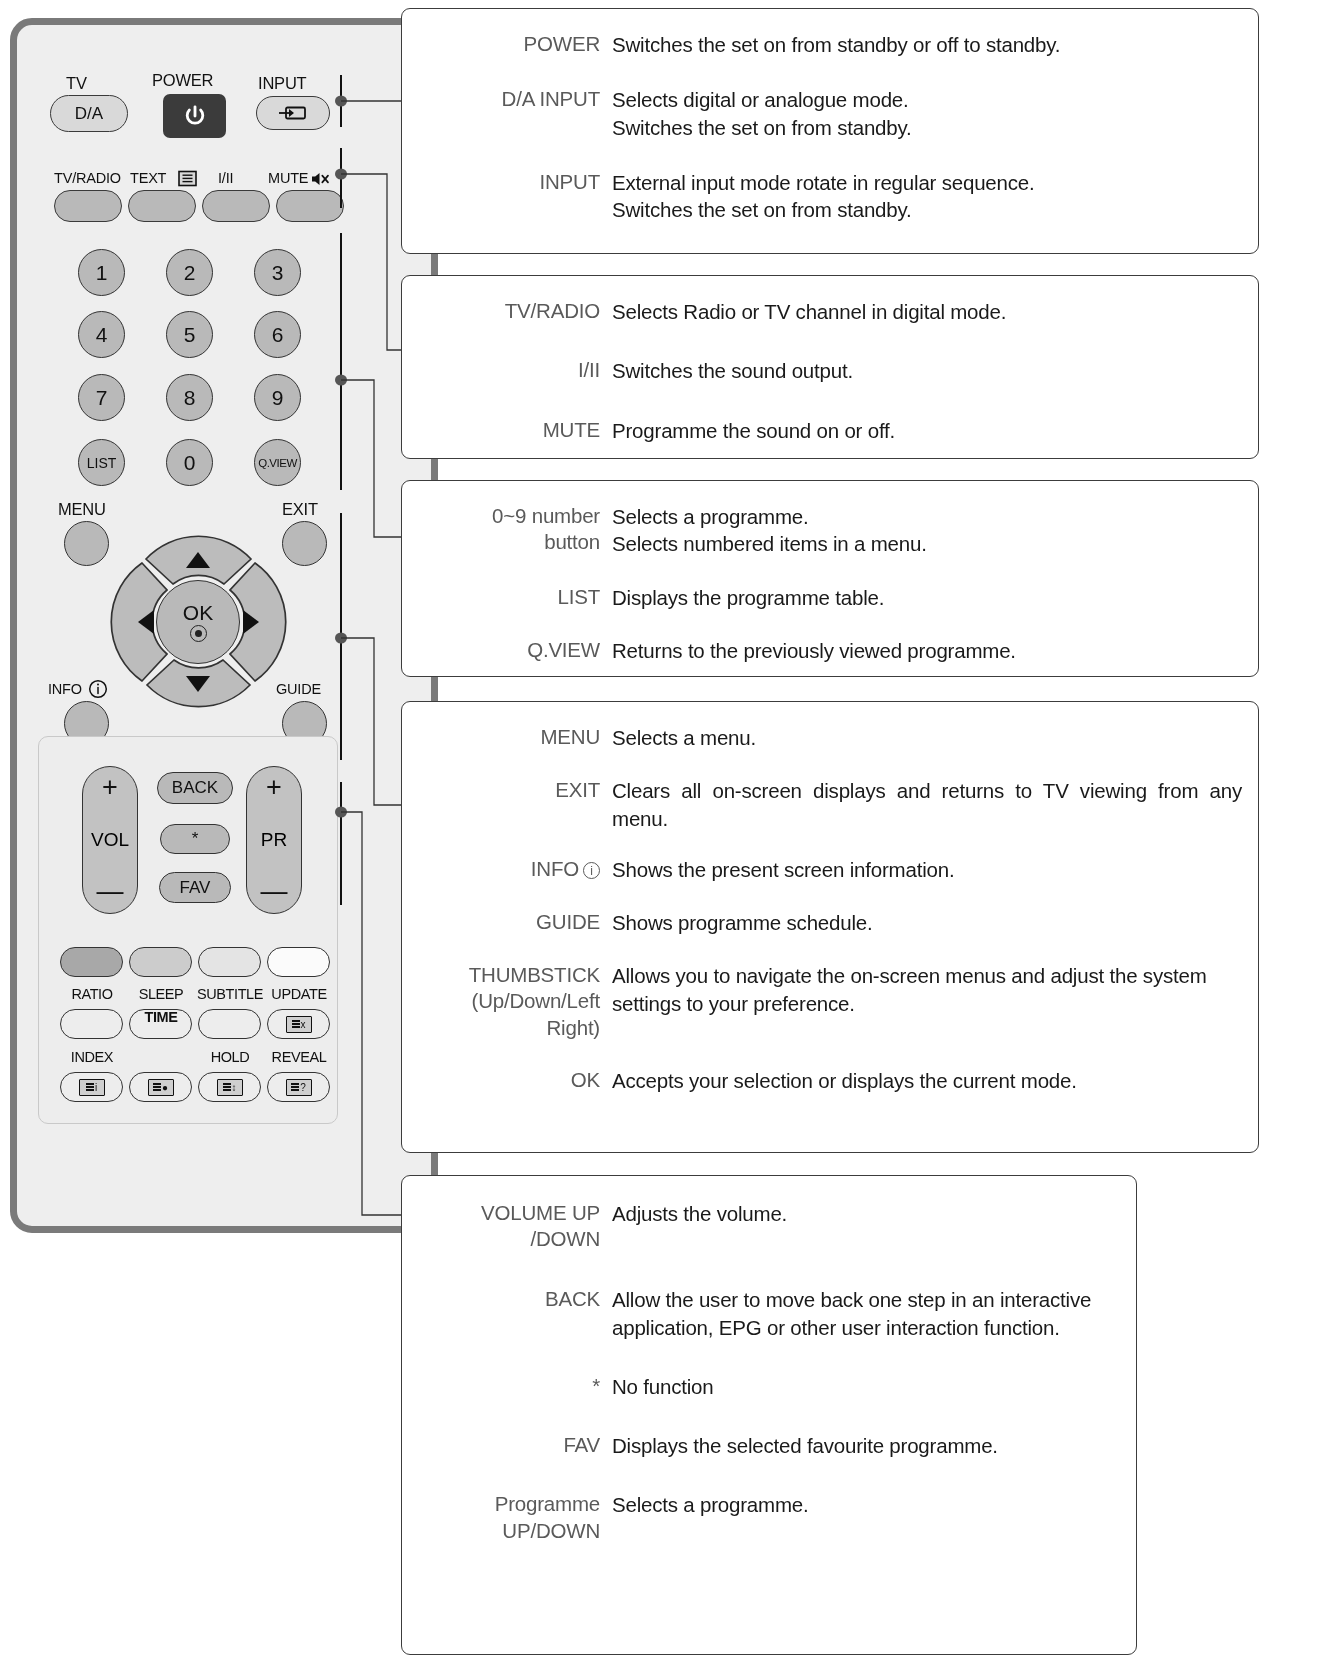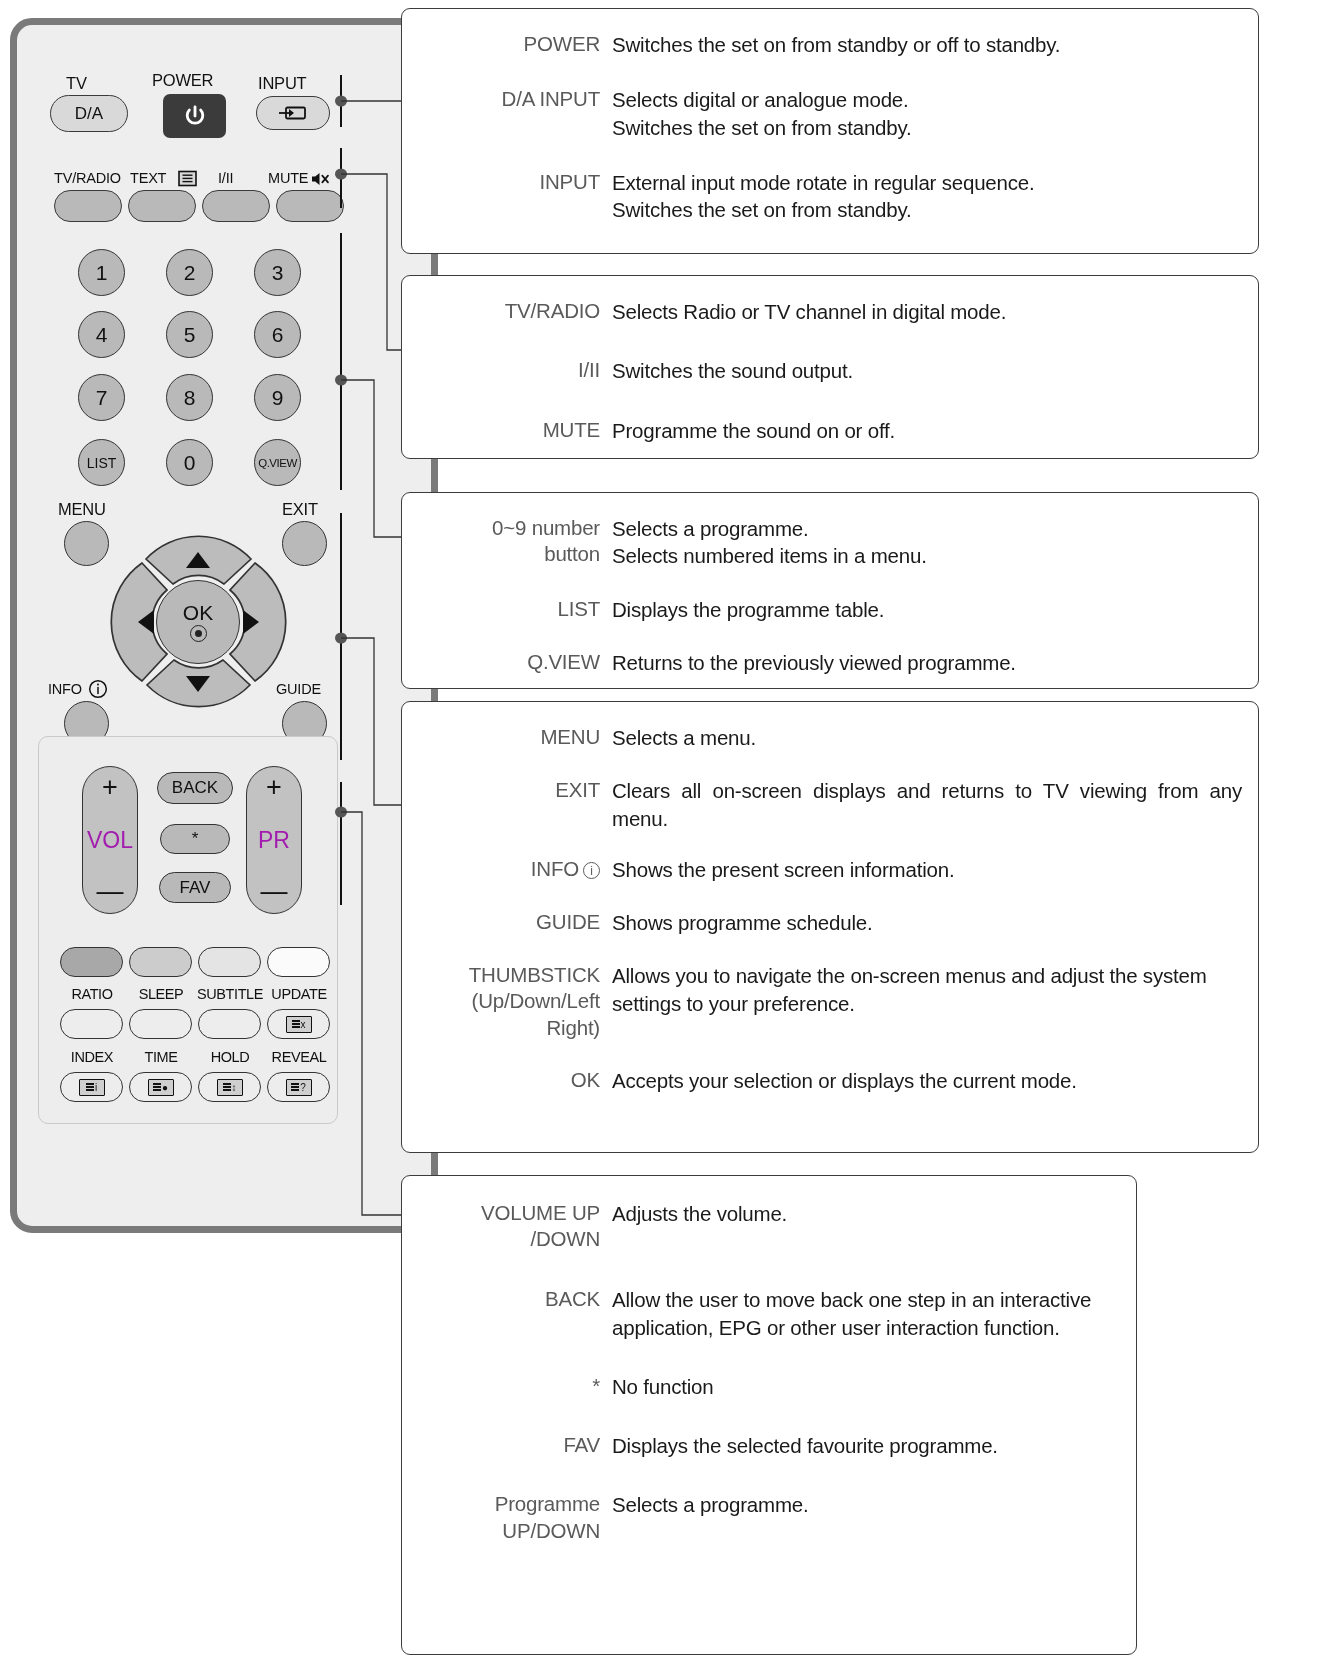--- a/index.html
+++ b/index.html
@@ -94,21 +94,21 @@
     position: absolute; left: 28px; top: 718px; width: 300px; height: 388px;
     background: #ededed; border: 1.4px solid #c9c9c9; border-radius: 10px;
   }
   .rocker {
     position: absolute; width: 56px; height: 148px;
     background: #c2c2c2; border: 1.7px solid #333; border-radius: 30px;
     display: flex; flex-direction: column; align-items: center; justify-content: space-between;
     padding: 10px 0;
   }
   .rocker .plus, .rocker .minus { font-size: 27px; color: #111; line-height: 0.8; }
-  .rocker .rk-name { position: absolute; top: 50%; transform: translateY(-50%); font-size: 23px; color: #a21caf; }
+  .rocker .rk-name { position: absolute; top: 50%; transform: translateY(-50%); font-size: 19px; color: #000000; }
 
   .mid-btn {
     position: absolute; background: #b9b9b9; border: 1.7px solid #333;
     border-radius: 999px; display: flex; align-items: center; justify-content: center;
     font-size: 17px; color: #111;
   }
 
   .tt-btn {
     position: absolute; width: 63px; height: 30px;
     border: 1.6px solid #333; border-radius: 999px;
@@ -302,21 +302,21 @@
         <span class="tt-icon">
           <span class="tt-lines">
               <span></span>
               <span></span>
               <span></span>
             </span>x
         </span>
       </div>
 
       <div class="tt-label" style="left:46px;  top:1031px;">INDEX</div>
-      <div class="tt-label" style="left:115px; top:1031px;">TIME</div>
+      <div class="tt-label" style="left:115px; top:991px;font-weight:bold;">TIME</div>
       <div class="tt-label" style="left:184px; top:1031px;">HOLD</div>
       <div class="tt-label" style="left:253px; top:1031px;">REVEAL</div>
 
       <div class="tt-btn" style="left:50px;  top:1054px;">
         <span class="tt-icon">
           <span class="tt-lines">
               <span></span>
               <span></span>
               <span></span>
             </span>i
@@ -428,21 +428,21 @@
           <div class="pkey"></div>
           <div class="pval"></div>
         </div>
       <div class="prow">
         <div class="pkey">MUTE</div>
         <div class="pval">Programme the sound on or off.</div>
       </div>
     </div>
   </div>
 
-  <div class="panel" style="left:401px; top:480px; width:858px; height:197px; padding:22px 16px 10px 10px;margin-top:12px;">
+  <div class="panel" style="left:401px; top:480px; width:858px; height:197px; padding:22px 16px 10px 10px;">
     <div class="rowset">
       <div class="prow">
         <div class="pkey">0~9 number
 button</div>
         <div class="pval">Selects a programme.
 Selects numbered items in a menu.</div>
       </div>
       <div class="prow" style="height:26px;">
           <div class="pkey"></div>
           <div class="pval"></div>

